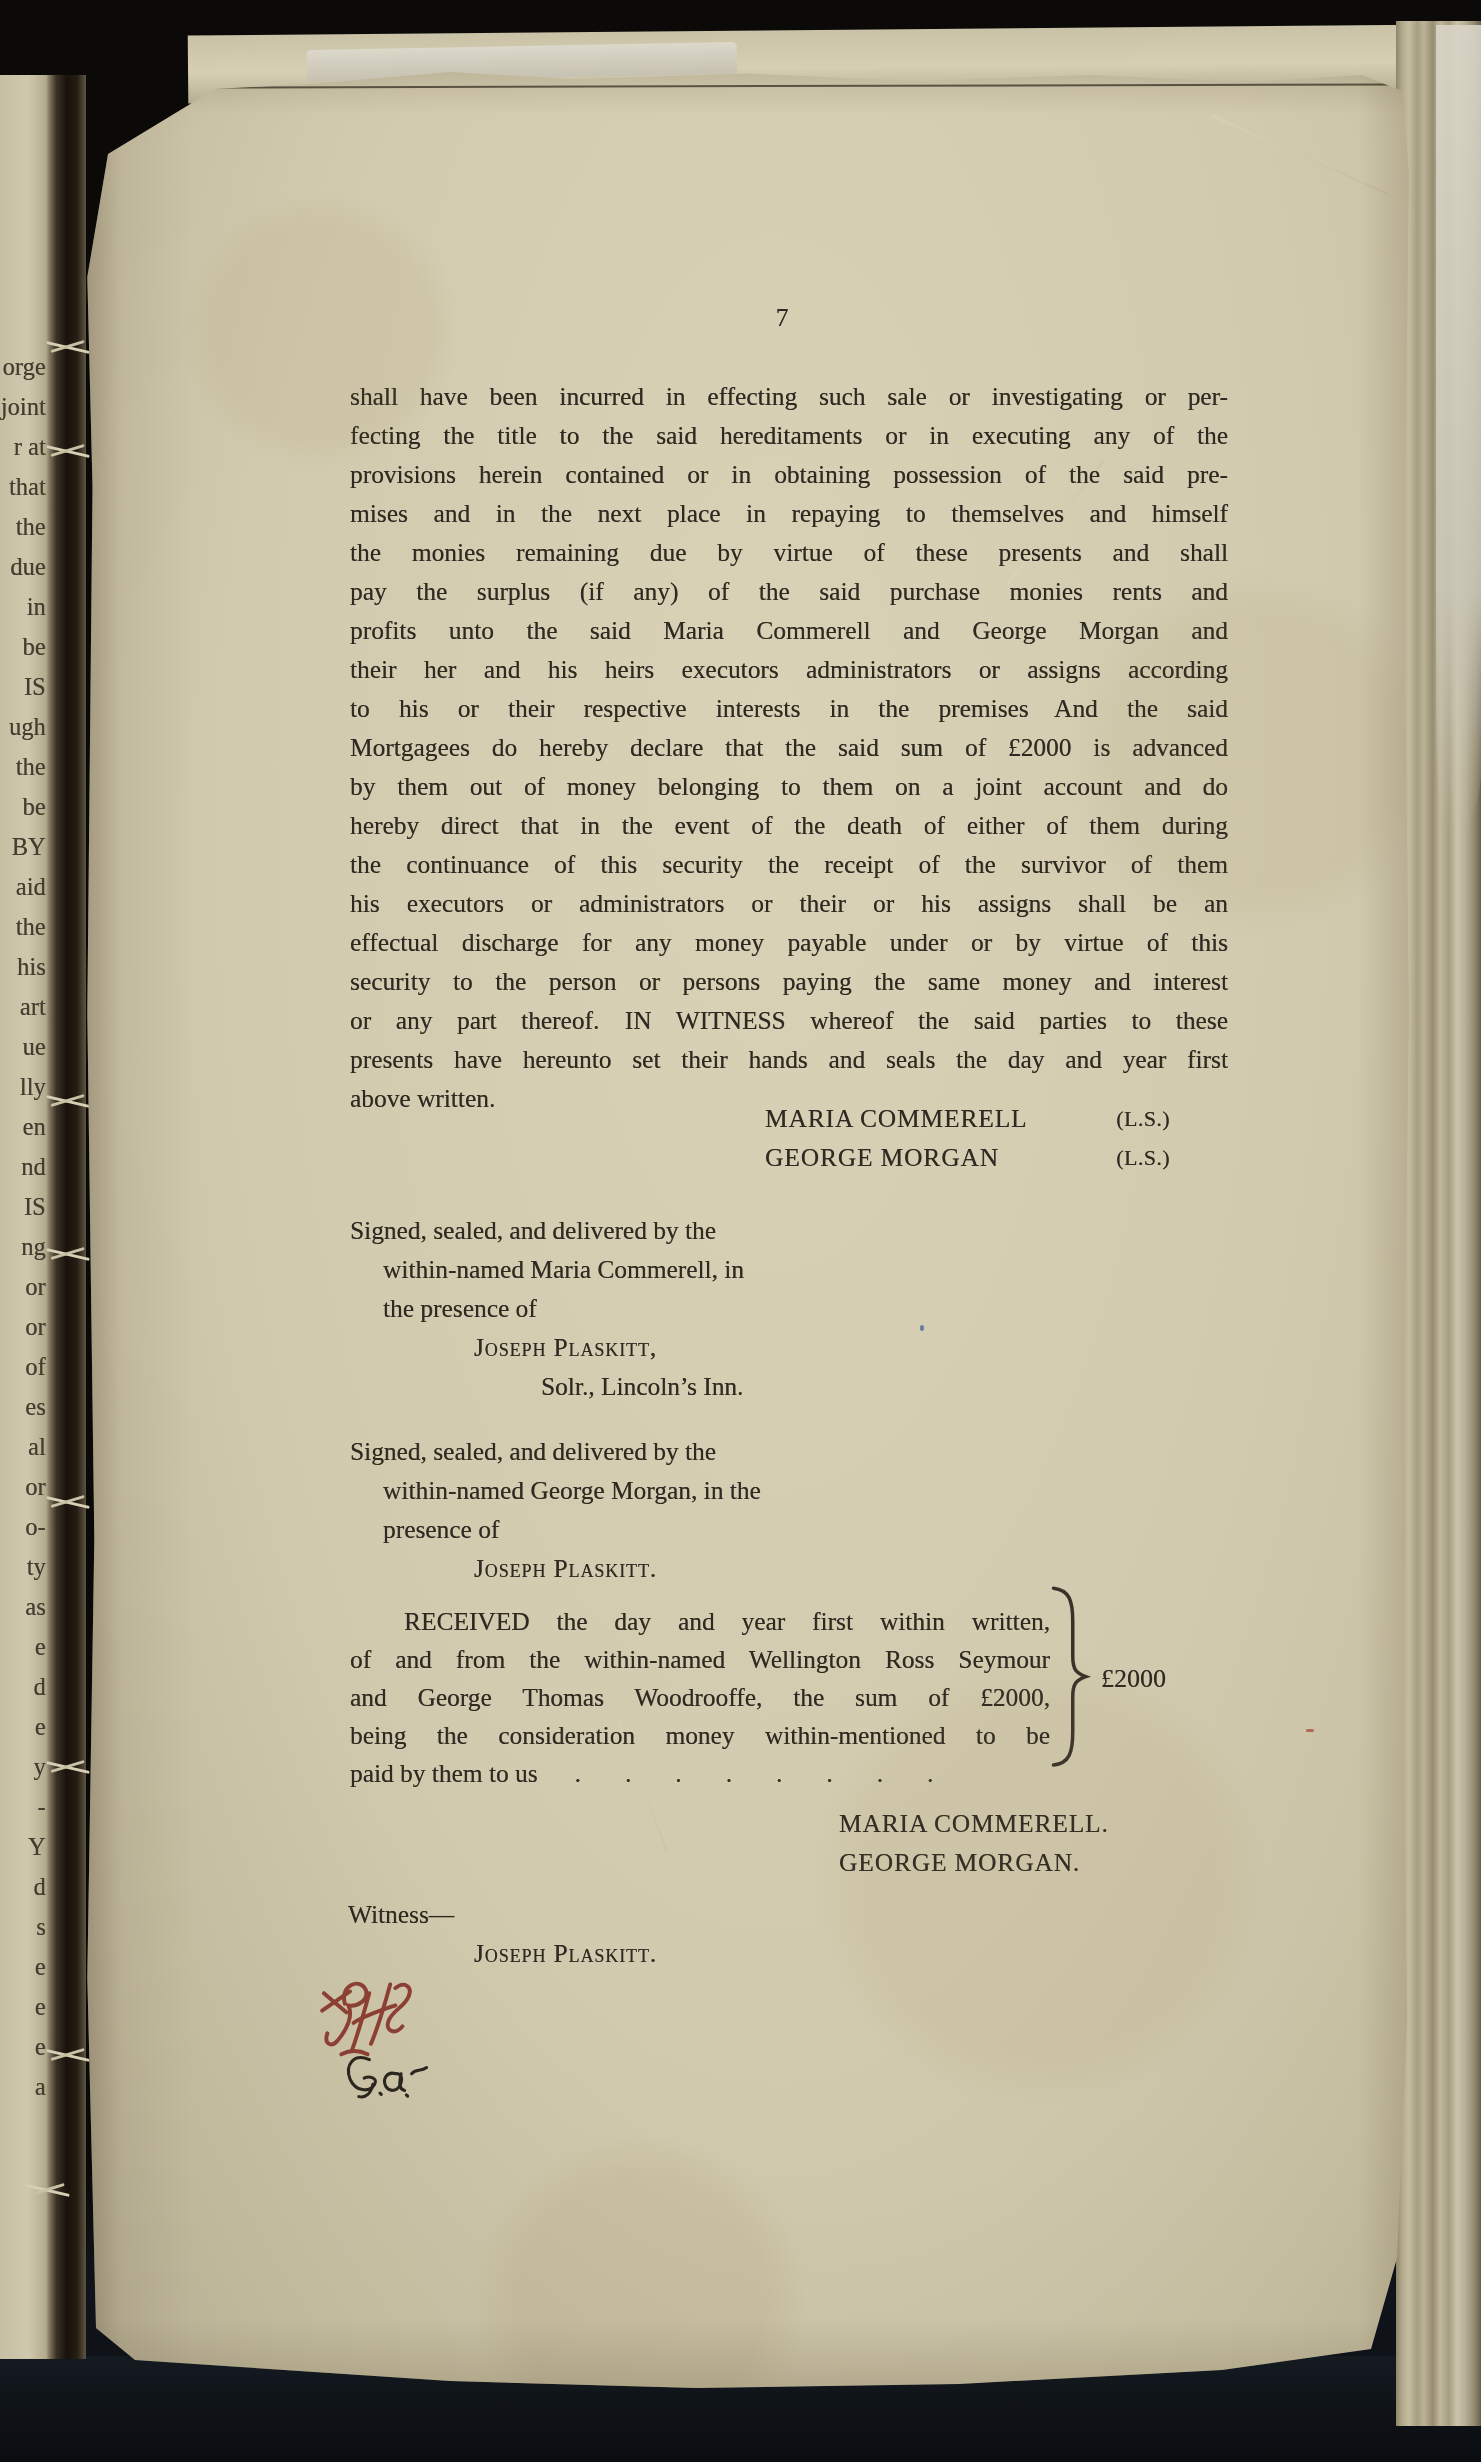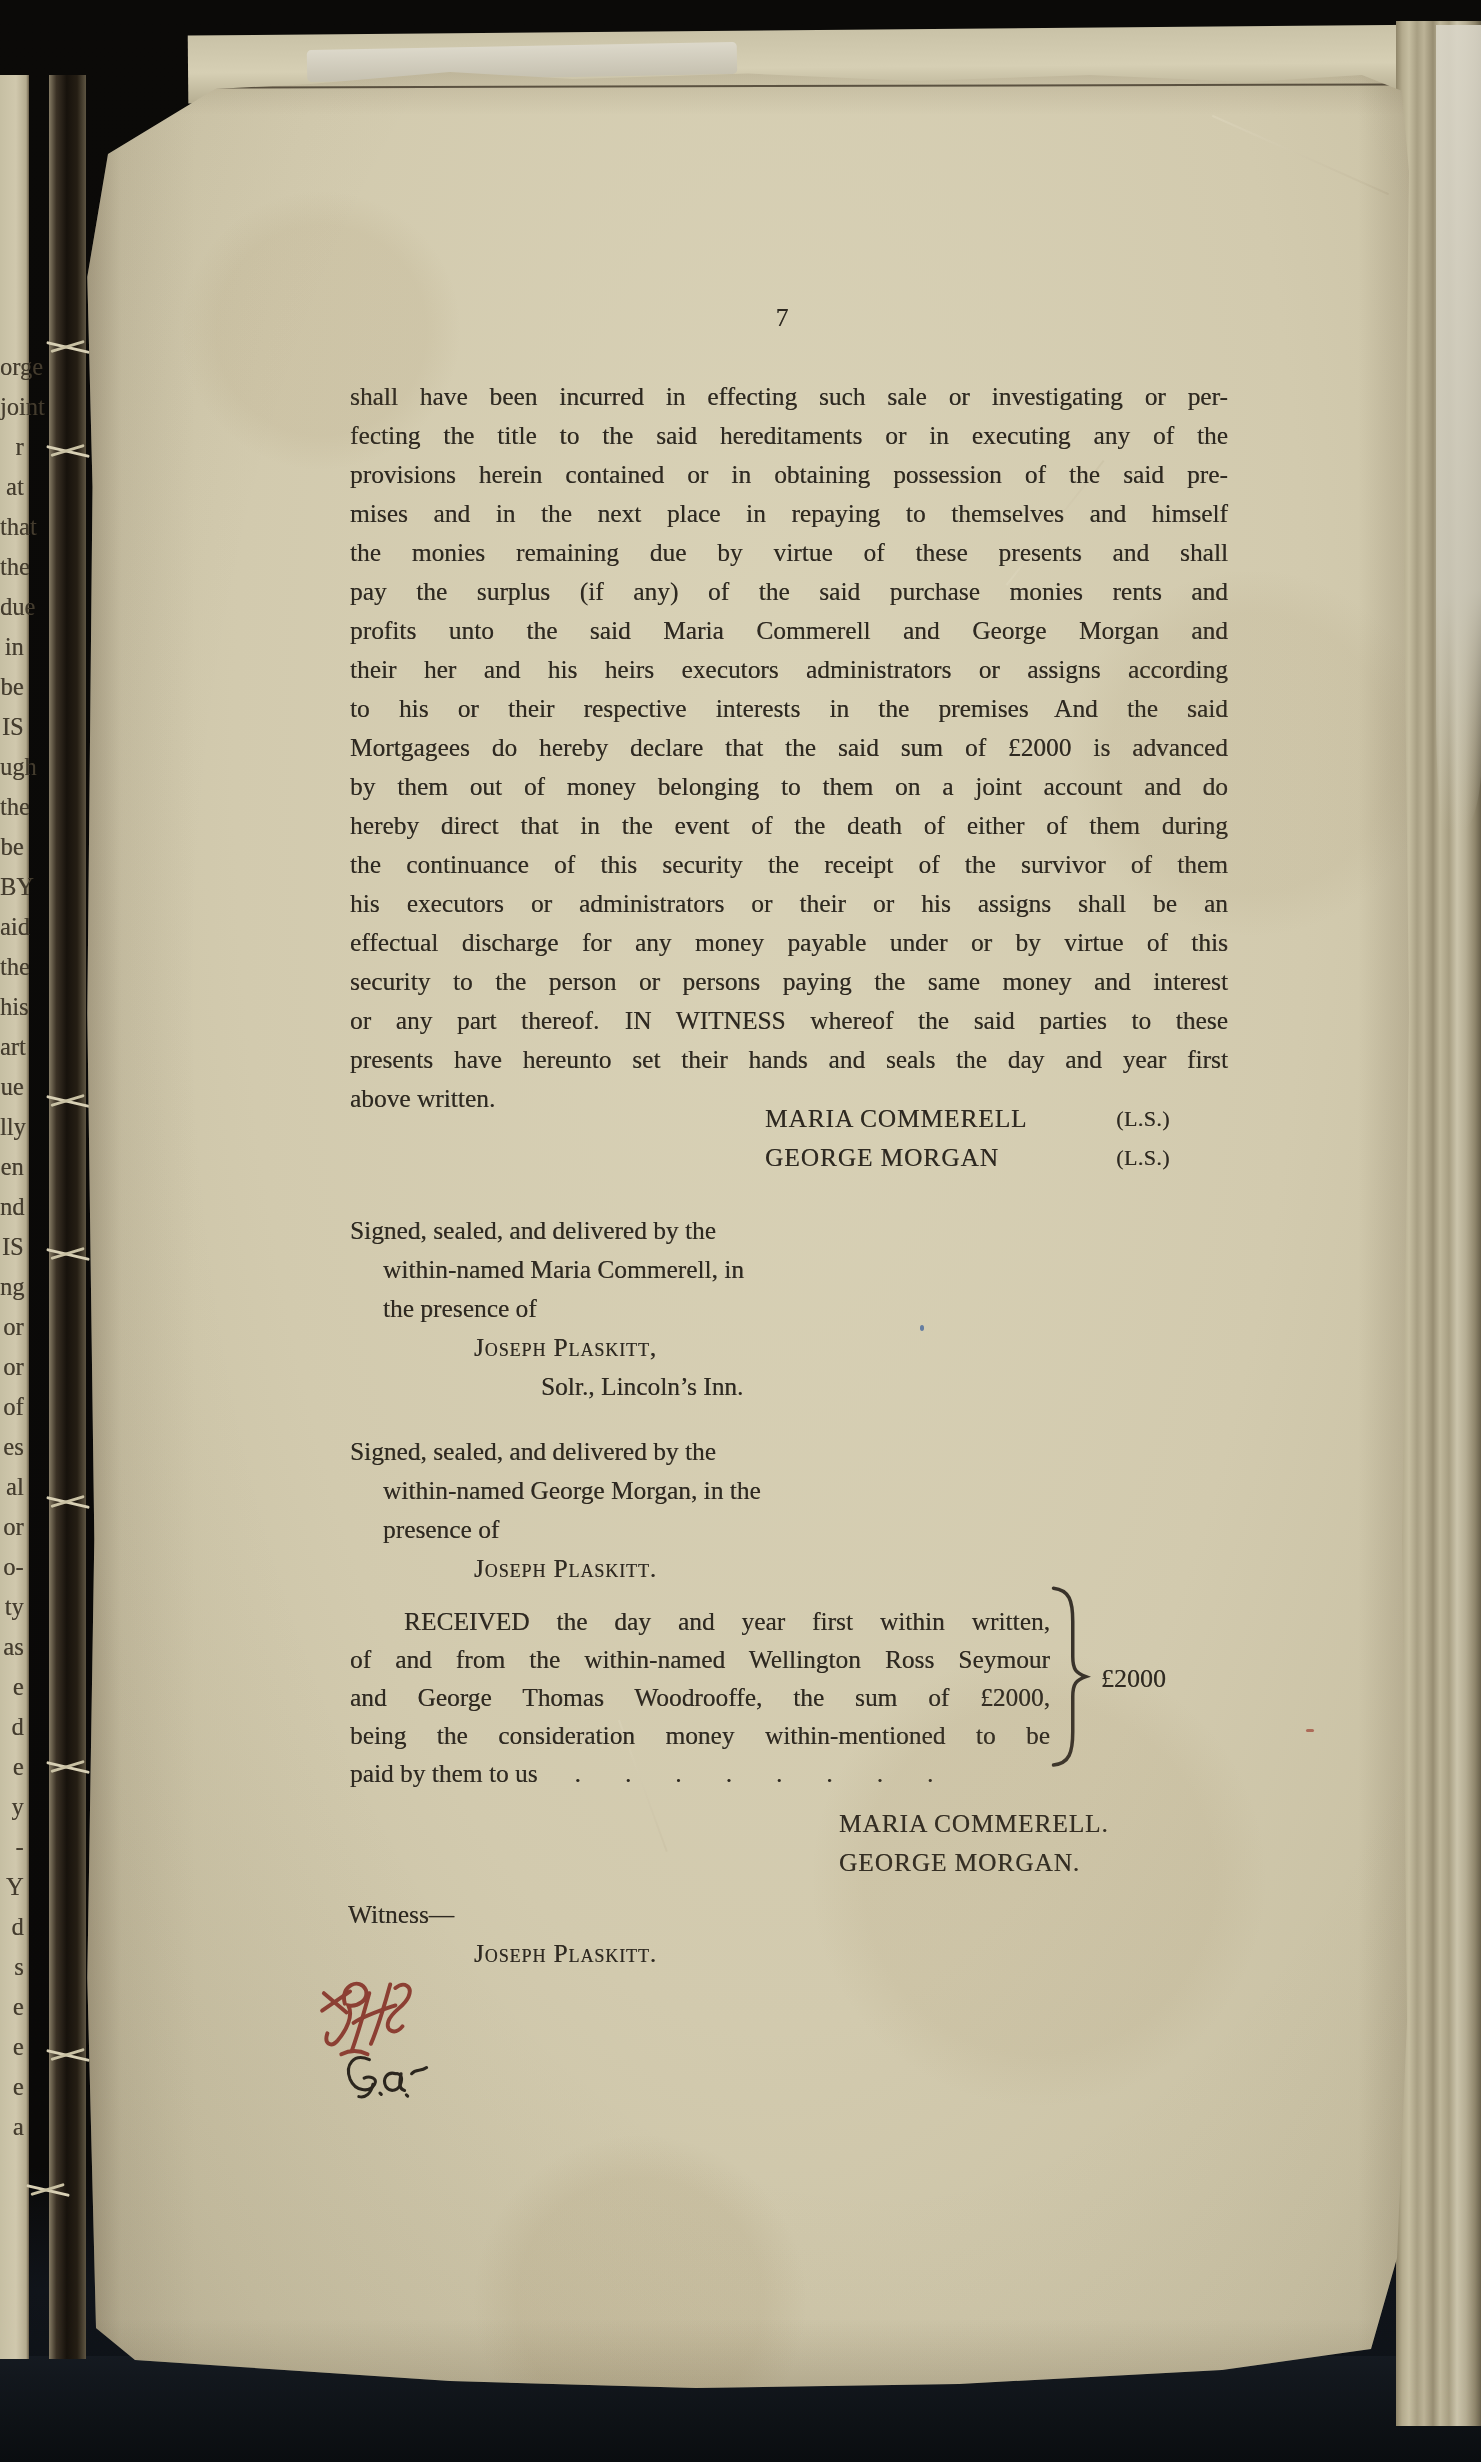--- a/index.html
+++ b/index.html
@@ -18,21 +18,21 @@
       background:linear-gradient(180deg,#dcd8ca,#c6c1b0);transform:rotate(-1.1deg);}
   
   .right-stack{position:absolute;left:1396px;top:21px;width:86px;height:2405px;
       background:linear-gradient(90deg,#8e8468 0px,#b3aa8d 6.1px,#c5bda0 13px,#a89f83 21px,
       #bcb397 28px,#978d72 37px,#c0b89c 44px,#a79e82 53px,#cbc4ab 61px,#b5ad93 70px,
       #8f866c 79px,#625a46 86px);}
   .right-shine{position:absolute;left:1436px;top:24.5px;width:46px;height:806px;opacity:.9;
       background:linear-gradient(180deg,#d9d5c7,#cac6b6 70%,rgba(200,195,180,0));
       border-radius:0 0 45% 20% / 0 0 79px 123px;}
   
-  .left-strip{position:absolute;left:0;top:75px;width:29px;height:2284px;
+  .left-strip{position:absolute;left:0;top:75px;width:51px;height:2284px;
       background:linear-gradient(90deg,#c6bfa3,#d0c8ad 55%,#b4ab8f 90%,#6e English 100%);
       background:linear-gradient(90deg,#c6bfa3,#d0c8ad 55%,#b4ab8f 90%,#6b5f4a 100%);}
   .frag-list{padding:272px 5.3px 0 0;text-align:right;font-size:24.5px;line-height:40px;
       color:#443c2e;text-shadow:0.3px 0.3px 0.4px rgba(40,34,24,.5);}
   
   .gutter{position:absolute;left:49px;top:75px;width:37px;height:2284px;
       background:linear-gradient(90deg,#857b64 0%,#3a3125 20%,#17120c 48%,#251e14 76%,#5e5542 100%);}
   .stitch{position:absolute;left:46px;width:44px;height:16px;}
   .stitch::before{content:"";position:absolute;left:0;top:6.1px;width:44px;height:3.1px;
       background:#d8d0b5;transform:rotate(13deg);border-radius:1.8px;}

